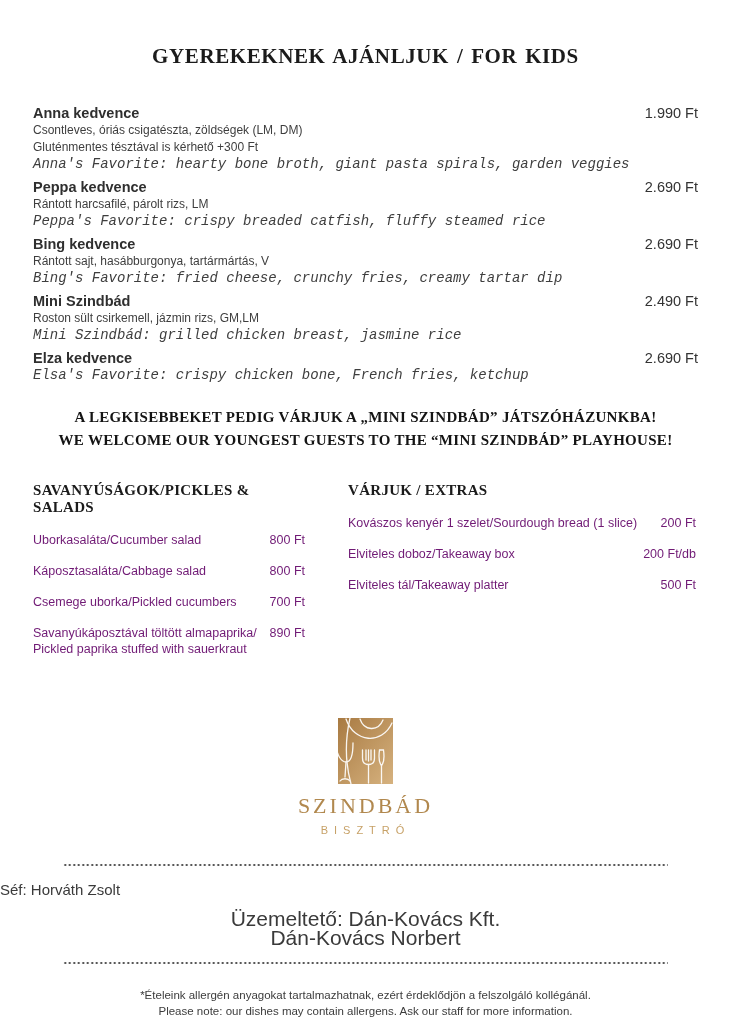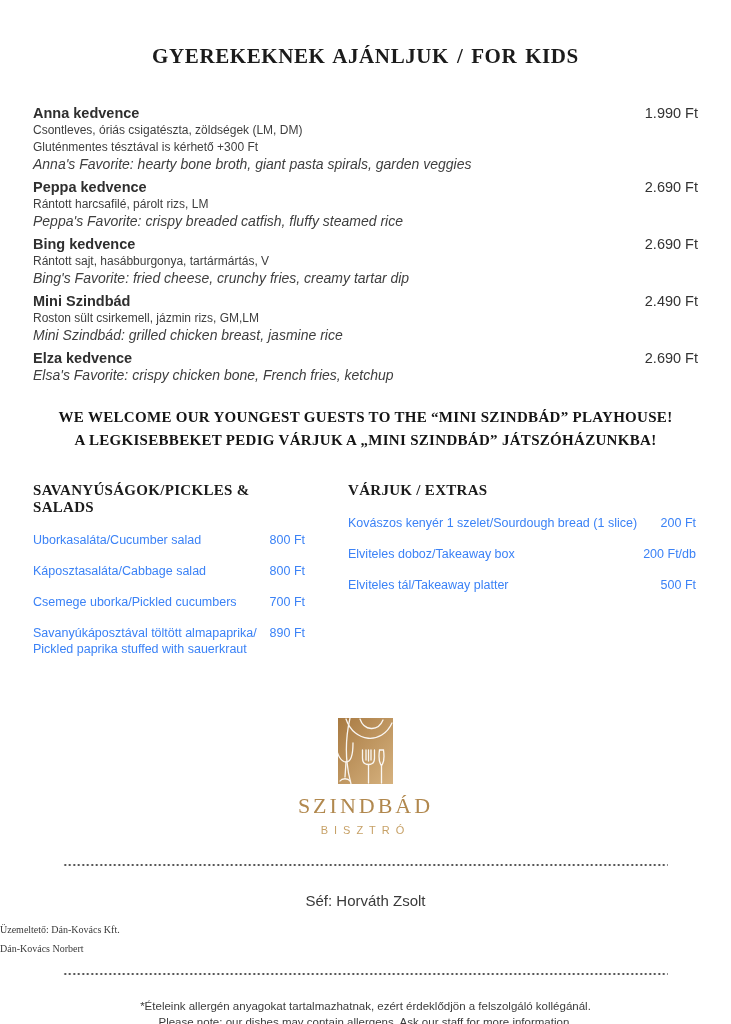--- a/index.html
+++ b/index.html
@@ -13,53 +13,53 @@
     font-family:"Liberation Serif", serif; font-weight:700;
     font-size:21px; letter-spacing:.6px; word-spacing:2px; color:#1b1b1b;
   }
   
   .kids { margin:36px 33px 0 33px; }
   .k-item { margin-bottom:6px; }
   .k-head { display:flex; justify-content:space-between; align-items:baseline;text-align:right; }
   .k-name { font-size:14.5px; font-weight:700; color:#2f2f2f; line-height:17px; }
   .k-price { font-size:14.5px; color:#333333; line-height:17px; white-space:nowrap; }
   .k-desc { font-size:12px; line-height:17px; color:#3e3e3e; }
-  .k-en { font-size:14px; line-height:17px; color:#3e3e3e; font-style:italic; }
+  .k-en { font-size:14px; line-height:17px; color:#3e3e3e; font-style:italic;font-family:Liberation Mono, monospace; }
   
   .banner {
     margin-top:22px; text-align:center;
     font-family:"Liberation Serif", serif; font-weight:700;
     font-size:15px; line-height:23px; letter-spacing:.3px; color:#141414;
   }
   
   .columns { display:flex; margin:30px 0 0 33px; align-items:flex-start; }
   .col-left  { width:272px; margin-right:43px; }
   .col-right { width:348px; }
   .col-header {
     font-family:"Liberation Serif", serif; font-weight:700;
     font-size:15px; color:#1b1b1b; letter-spacing:.3px; margin:0 0 16px 0;
   }
   .row { display:flex; justify-content:space-between; align-items:flex-start;
-         margin-bottom:15px; font-size:12.5px; line-height:16px; color:#3b82f6; }
+         margin-bottom:15px; font-size:12.5px; line-height:16px; color:#701a75; }
   .row .p-name { padding-right:6px; }
   .row .p-price { white-space:nowrap; margin-left:6px; }
   .col-right .row .p-name { white-space:nowrap; }
   
   .logo-block { margin-top:46px; text-align:center; }
   .logo-mark { width:55px; height:66px; display:block; margin:0 auto; }
   .logo-name { font-family:"Liberation Serif", serif; font-size:22px;
                letter-spacing:3px; color:#b1884e; margin-top:9px;text-align:center; }
   .logo-sub  { font-size:11px; letter-spacing:6px; color:#c7a167; margin-top:5px; }
   
   .dotted { height:2px; margin:28px 63px 0 63px;
             background-image:radial-gradient(circle, #3c3c3c 0.9px, transparent 1.15px);
             background-size:4.5px 2px; background-repeat:repeat-x; background-position:left center; }
   .dotted.second { margin-top:15px; }
-  .chef { text-align:center; margin-top:26px; font-size:15px; color:#3a3a3a; }
-  .operator { text-align:left; margin-top:11px; font-size:10px; line-height:19px; color:#3a3a3a;font-family:Liberation Serif, serif; }
+  .chef { text-align:left; margin-top:15px; font-size:15px; color:#3a3a3a; }
+  .operator { text-align:center; margin-top:11px; font-size:21px; line-height:19px; color:#3a3a3a; }
   .note { text-align:center; margin-top:23px; font-size:11.5px; line-height:16px; color:#3c3c3c; }
 </style>
 </head>
 <body>
 
 <div class="page">
 
   <h1 class="page-title">GYEREKEKNEK AJÁNLJUK / FOR KIDS</h1>
 
   <section class="kids">
@@ -107,22 +107,22 @@
       <div class="k-item">
     <div class="k-head">
       <span class="k-name">Elza kedvence</span>
       <span class="k-price">2.690 Ft</span>
     </div>
     <div class="k-en">Elsa's Favorite: crispy chicken bone, French fries, ketchup</div>
   </div>
     </section>
 
   <div class="banner">
+    <div>A LEGKISEBBEKET PEDIG VÁRJUK A „MINI SZINDBÁD” JÁTSZÓHÁZUNKBA!</div>
     <div>WE WELCOME OUR YOUNGEST GUESTS TO THE “MINI SZINDBÁD” PLAYHOUSE!</div>
-    <div>A LEGKISEBBEKET PEDIG VÁRJUK A „MINI SZINDBÁD” JÁTSZÓHÁZUNKBA!</div>
   </div>
 
   <div class="columns">
     <div class="col-left">
       <h2 class="col-header">SAVANYÚSÁGOK/PICKLES &amp; SALADS</h2>
       <div class="rows">
           <div class="row">
     <span class="p-name">Uborkasaláta/Cucumber salad</span>
     <span class="p-price">800 Ft</span>
   </div>

